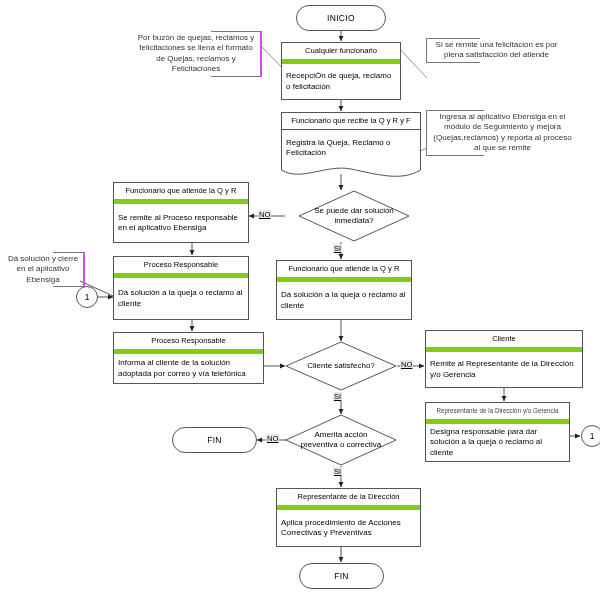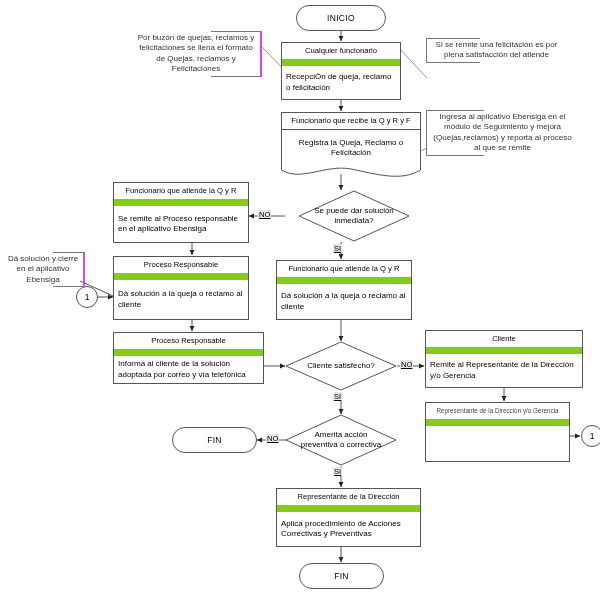--- a/index.html
+++ b/index.html
@@ -17,21 +17,21 @@
   
   .terminator{
     border:1px solid #555;border-radius:14px;background:#fff;
     display:flex;align-items:center;justify-content:center;
     font-size:8.5px;letter-spacing:.3px;
   }
 
   
   .procbox{border:1px solid #555;background:#fff;display:flex;flex-direction:column;}
   .procbox .hdr{
-    border-bottom:7px solid #84cc16;
+    border-bottom:5px solid #84cc16;
     font-size:7.6px;line-height:1.18;text-align:center;
     padding:2px 3px;display:flex;align-items:center;justify-content:center;
     min-height:12px;
   }
   .procbox .bdy{
     flex:1;display:flex;align-items:center;justify-content:center;
     font-size:8px;line-height:1.28;padding:2px 4px;
   }
 
   
@@ -135,21 +135,21 @@
   <div class="node terminator" style="left:296px;top:5px;width:90px;height:26px;">INICIO</div>
 
   <div class="node procbox" style="left:281px;top:42px;width:120px;height:58px;">
     <div class="hdr">Cualquier funcionario</div>
     <div class="bdy">RecepciÖn de queja, reclamo o felicitación</div>
   </div>
 
   <div class="docbox" style="left:281px;top:112px;width:140px;height:68px;">
     <div class="inner" style="height:54px;">
       <div class="hdr" style="border-bottom:1px solid #555;font-size:7.6px;line-height:1.18;text-align:center;padding:2px 3px;display:flex;align-items:center;justify-content:center;min-height:12px;">Funcionario que recibe la Q y R y F</div>
-      <div class="bdy" style="flex:1;display:flex;align-items:center;justify-content:center;text-align:center;font-size:8px;line-height:1.28;padding:1px 4px;">Registra la Queja, Reclamo o Felicitación</div>
+      <div class="bdy" style="flex:1;display:flex;align-items:center;justify-content:center;font-size:8px;line-height:1.28;padding:1px 4px;">Registra la Queja, Reclamo o Felicitación</div>
     </div>
     <svg class="wave" viewBox="0 0 140 18" preserveAspectRatio="none">
       <path d="M0.5,0 L0.5,8 C20,20 45,2 70,7 C95,12 120,20 139.5,8 L139.5,0" fill="#fff" stroke="#555" stroke-width="1"></path>
     </svg>
   </div>
 
   <div class="diamond" style="left:298px;top:190px;width:112px;height:52px;">
     <svg width="112" height="52" viewBox="0 0 112 52">
       <polygon points="56,1 111,26 56,51 1,26" fill="#fff" stroke="#555" stroke-width="1"></polygon>
     </svg>
@@ -183,20 +183,21 @@
     <div class="dtext" style="padding:0 10px;">Cliente satisfecho?</div>
   </div>
 
   <div class="node procbox" style="left:425px;top:330px;width:158px;height:58px;">
     <div class="hdr">Cliente</div>
     <div class="bdy">Remite al Representante de la Dirección y/o Gerencia</div>
   </div>
 
   <div class="node procbox" style="left:425px;top:402px;width:145px;height:60px;">
     <div class="hdr" style="font-size:6.3px;color:#444;">Representante de la Dirección y/o Gerencia</div>
+    <div class="bdy">Designa responsable para dar solución a la queja ó reclamo al cliente</div>
   </div>
 
   <div class="diamond" style="left:285px;top:414px;width:112px;height:52px;">
     <svg width="112" height="52" viewBox="0 0 112 52">
       <polygon points="56,1 111,26 56,51 1,26" fill="#fff" stroke="#555" stroke-width="1"></polygon>
     </svg>
     <div class="dtext" style="padding:0 14px;">Amerita acción preventiva o correctiva</div>
   </div>
 
   <div class="node terminator" style="left:172px;top:427px;width:85px;height:26px;">FIN</div>

